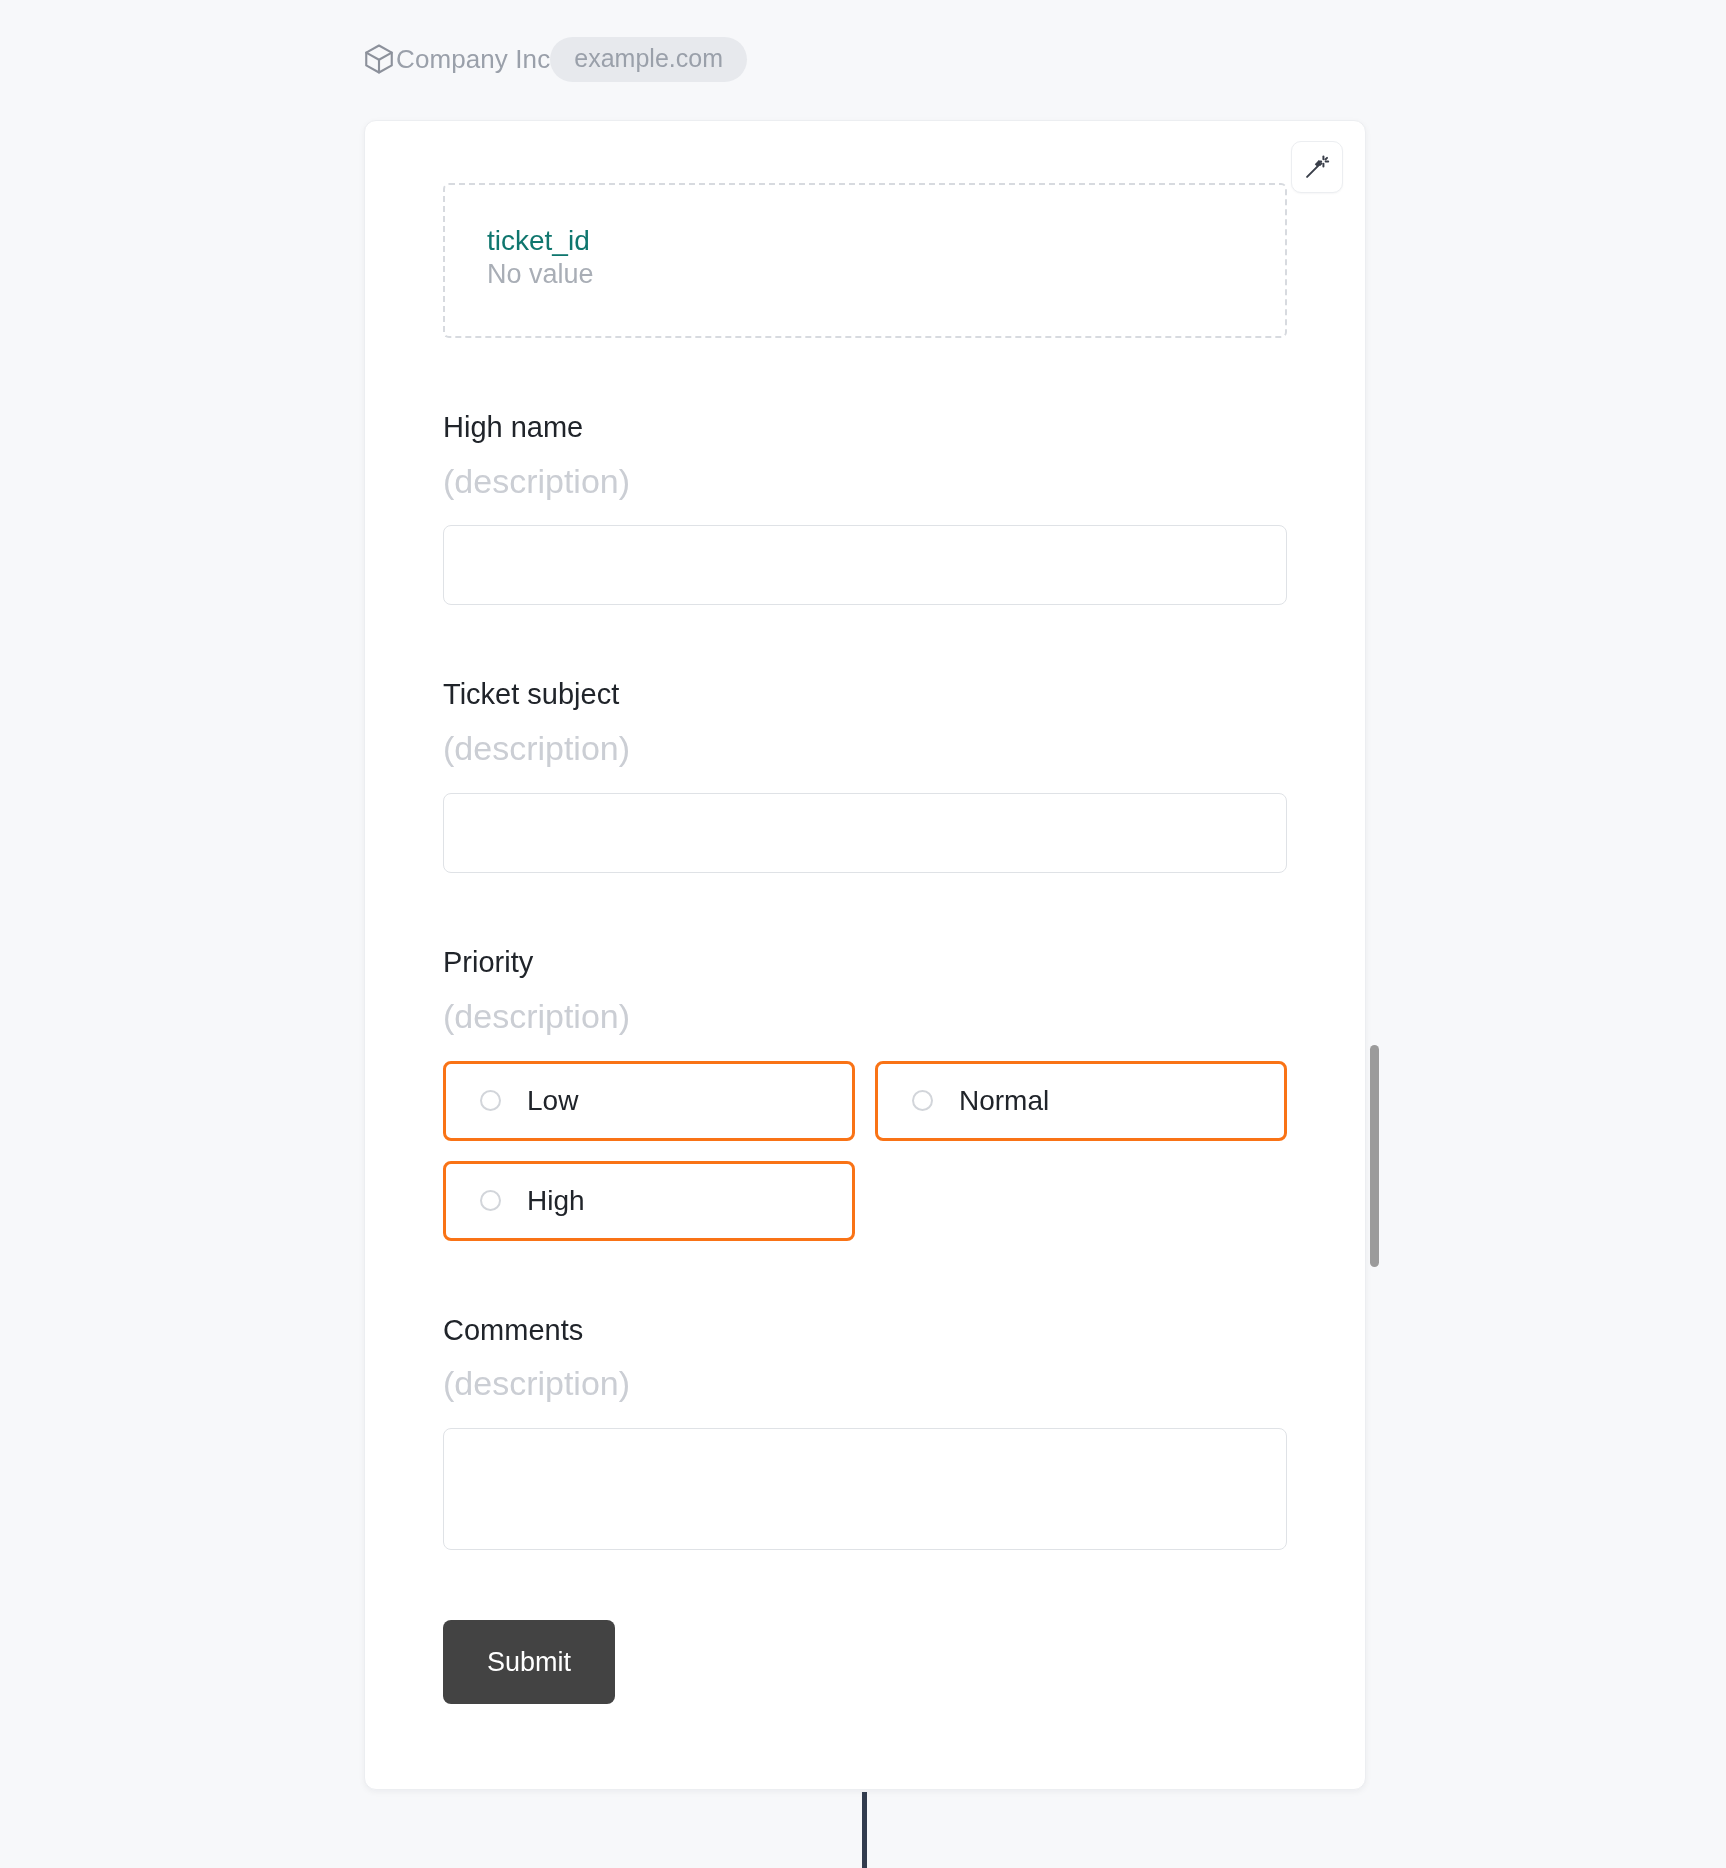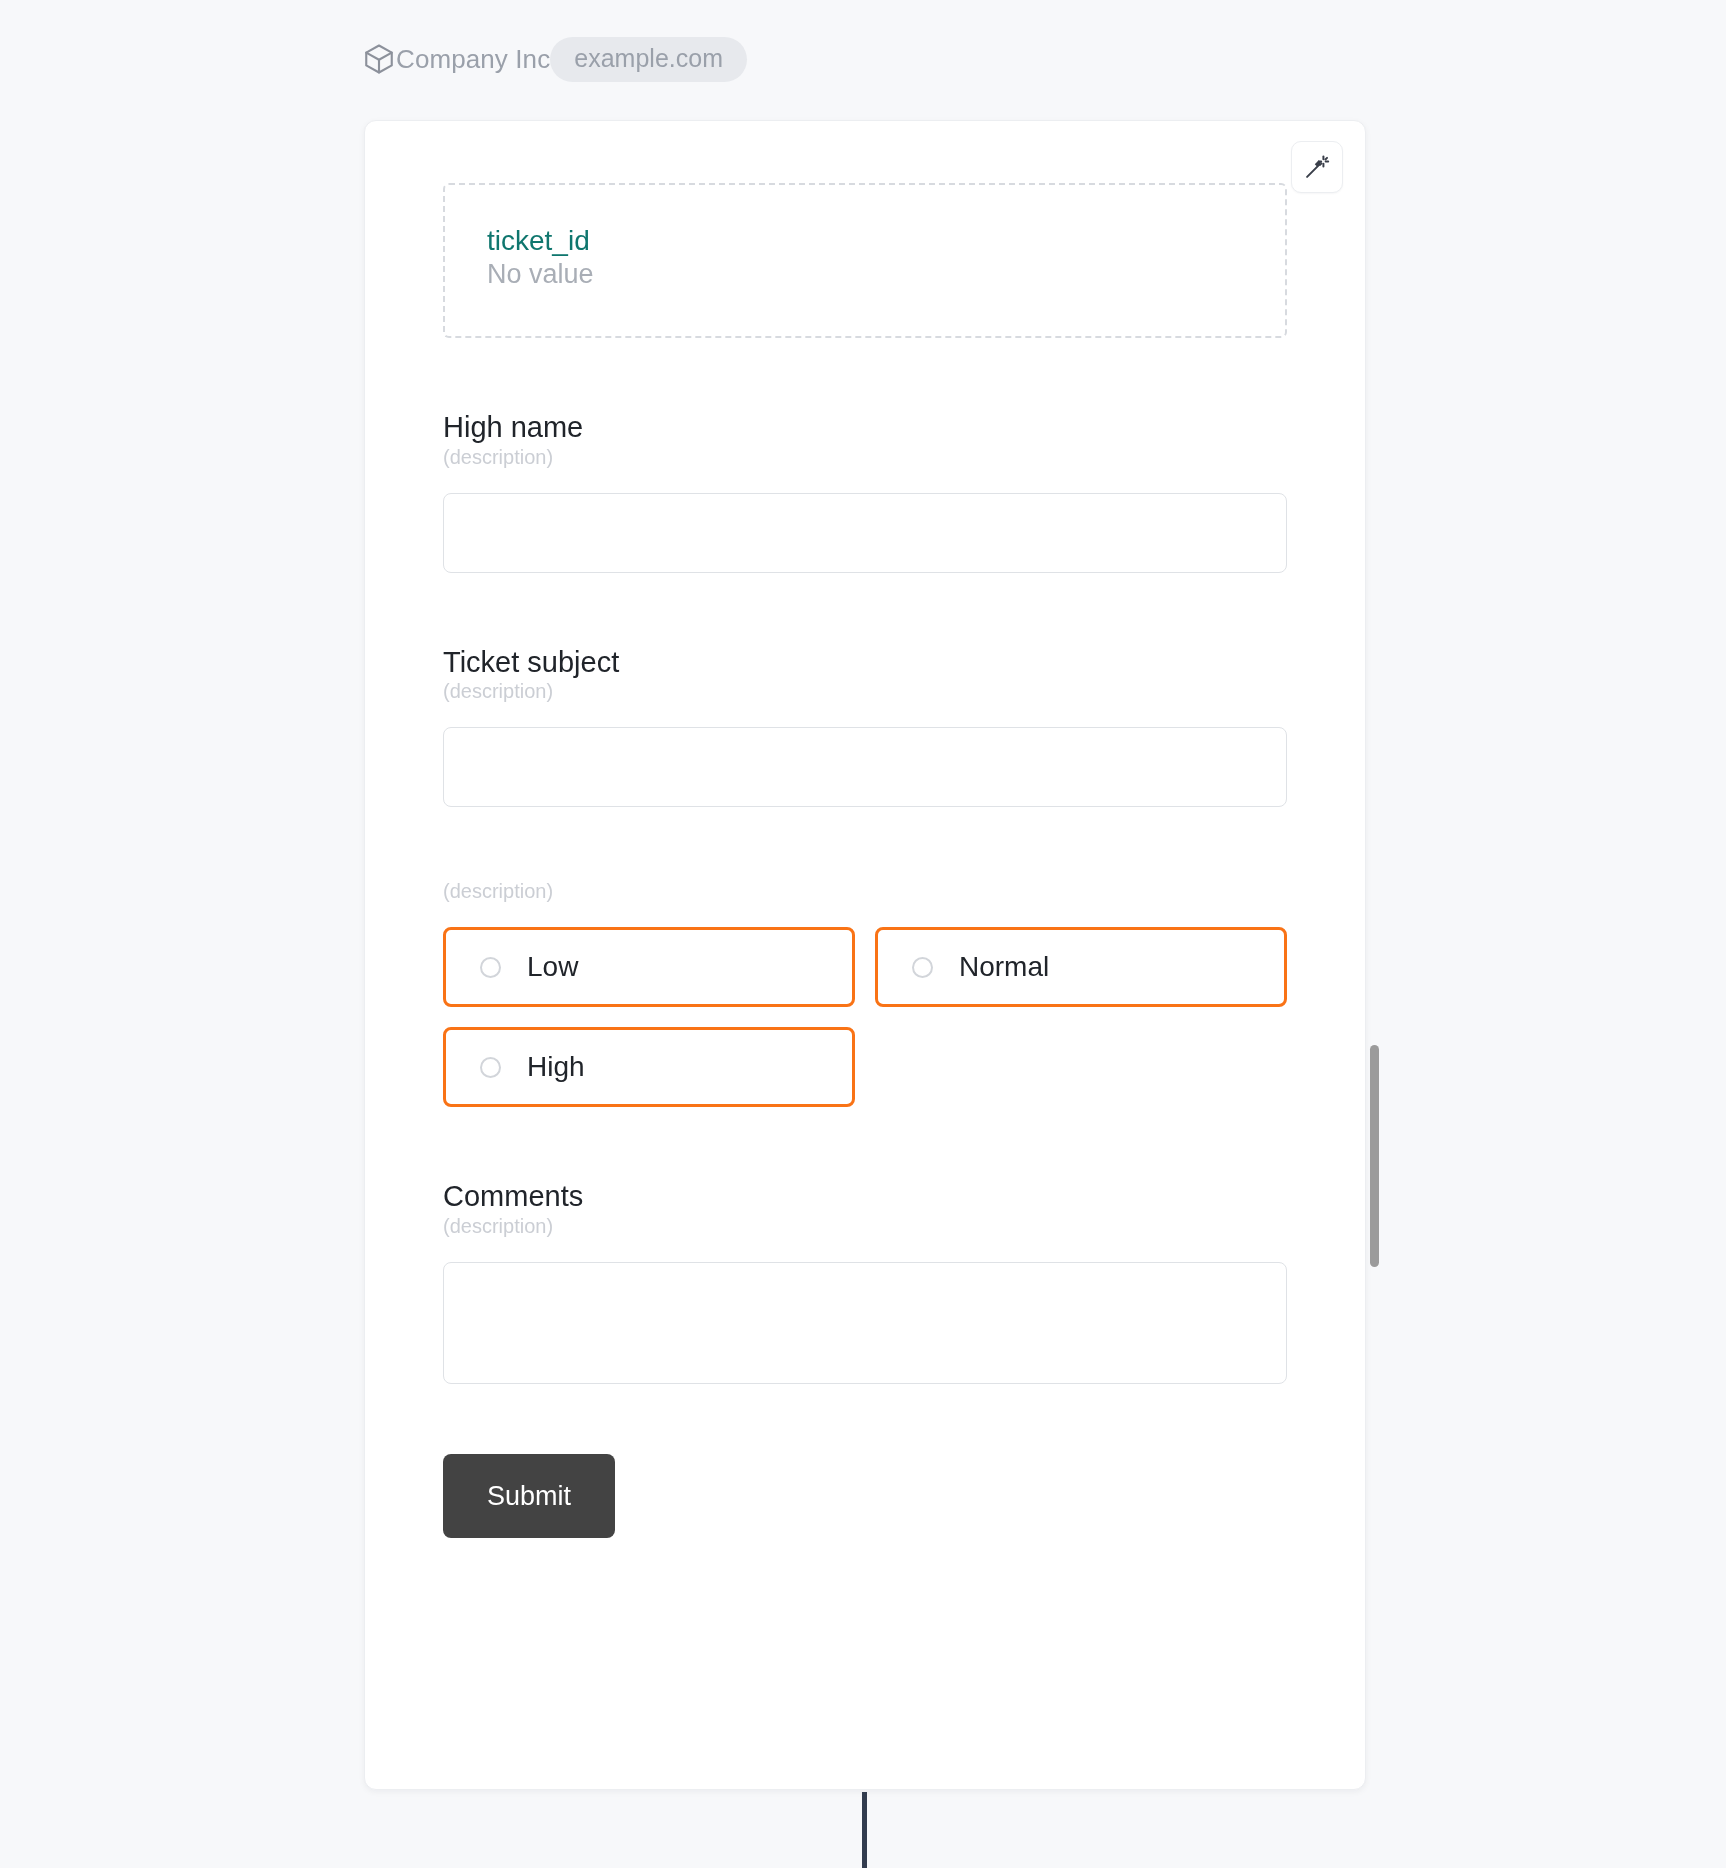--- a/index.html
+++ b/index.html
@@ -109,22 +109,23 @@
   }
 
   
   .field { margin-top: 72px; }
   .field-label {
     font-size: 29px;
     color: #20242a;
     line-height: 1.2;
   }
   .field-desc {
-    font-size: 20px;
+    font-size: 34px;
     color: #cbced4;
+    margin-top: 16px;
     line-height: 1.2;
   }
   .text-input {
     margin-top: 24px;
     width: 100%;
     height: 80px;
     border: 1px solid #dfe2e6;
     border-radius: 8px;
     background: #fff;
     box-sizing: border-box;
@@ -264,20 +265,21 @@
       <input class="text-input" type="text" placeholder="" style="">
     </div>
 
     <div class="field">
       <div class="field-label">Ticket subject</div>
       <div class="field-desc">(description)</div>
       <input class="text-input" type="text" placeholder="" style="">
     </div>
 
     <div class="field">
+      <div class="field-label">Priority</div>
       <div class="field-desc">(description)</div>
       <div class="radio-grid">
         <div class="radio-option">
           <span class="radio-dot"></span>
           <span class="radio-label">Low</span>
         </div>
         <div class="radio-option">
           <span class="radio-dot"></span>
           <span class="radio-label">Normal</span>
         </div>

